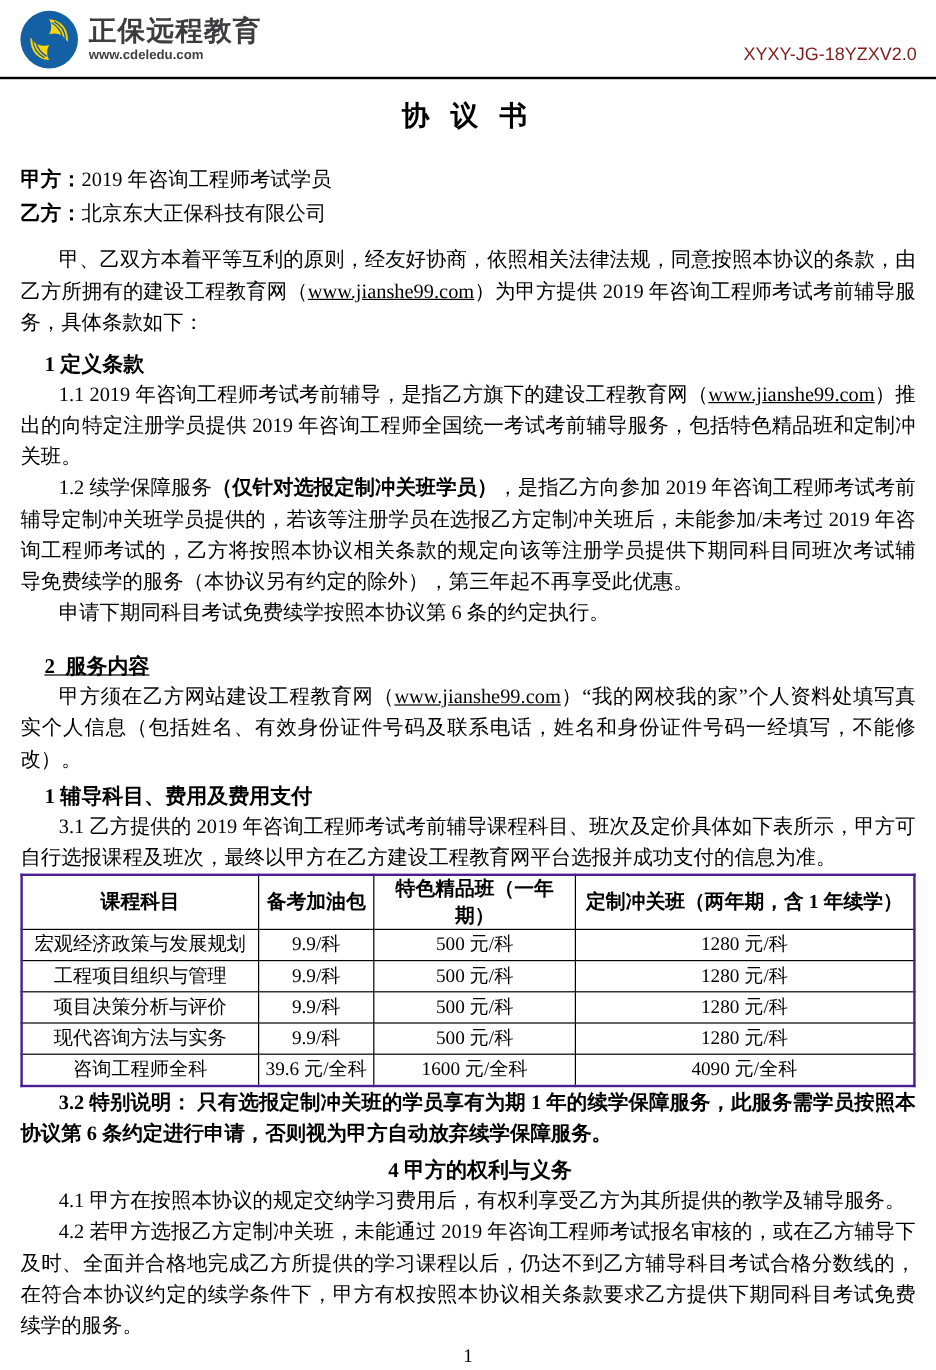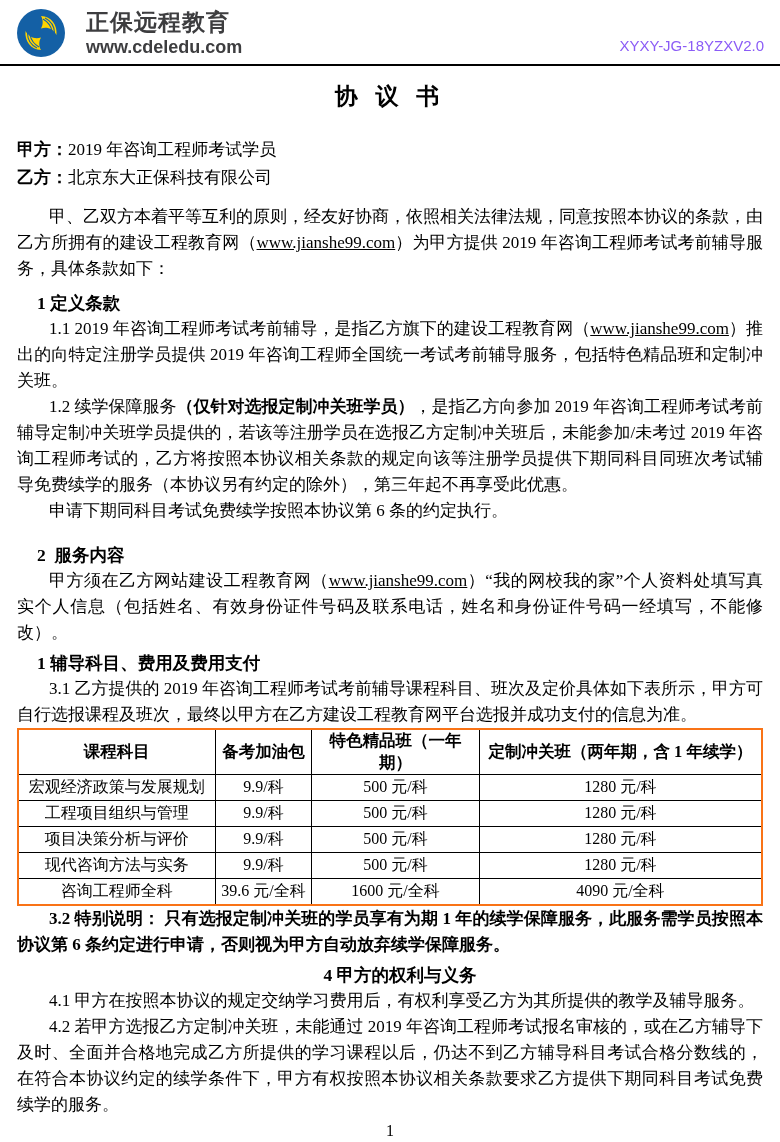--- a/index.html
+++ b/index.html
@@ -15,34 +15,34 @@
   }
   
   .hdr {
     display: flex;
     justify-content: space-between;
     align-items: flex-end;
     padding: 8px 16px 6px 16px;
     border-bottom: 2px solid #000000;
     height: 66px;
   }
-  .brand { display: flex; align-items: center; gap: 20px; }
+  .brand { display: flex; align-items: center; gap: 8px; }
   .logo-svg { width: 50px; height: 50px; display: block; }
   .brand-text { display: flex; flex-direction: column; line-height: 1; }
   .brand-name {
     font-family: "Liberation Sans", "DejaVu Sans", sans-serif;
     font-weight: bold; font-size: 23px; color: #3d3d3f; letter-spacing: 1px;
   }
   .brand-url {
     font-family: "Liberation Sans", "DejaVu Sans", sans-serif;
-    font-weight: bold; font-size: 18px; color: #3d3d3f; margin-top: 4px;
+    font-weight: bold; font-size: 11px; color: #3d3d3f; margin-top: 4px;
   }
   .doccode {
     font-family: "Liberation Sans", "DejaVu Sans", sans-serif;
-    font-size: 15px; color: #8b5cf6; padding-bottom: 4px;
+    font-size: 15px; color: #7f1d1d; padding-bottom: 4px;
   }
   
   .content { padding: 0 17px; }
   .doc-title {
     margin-top: 16px;
     text-align: center;
     font-size: 23px;
     font-weight: bold;
     line-height: 30px;
     letter-spacing: 6px;
@@ -59,39 +59,39 @@
   }
   .intro { margin-top: 12px; }
   .heading {
     font-size: 17.5px;
     font-weight: bold;
     line-height: 26px;
     text-indent: 20px;
     white-space: pre-wrap;
   }
   .h1m { margin-top: 8px; }
-  .h2m { margin-top: 18px; }
+  .h2m { margin-top: 18px; text-decoration: underline; }
   .h3m { margin-top: 4px; }
   .h4m { margin-top: 4px; text-align: center; }
   .bold-seg { font-weight: bold; }
   .doclink { color: #000; text-decoration: underline; cursor: pointer; }
   
   table.fees {
     width: 100%;
     border-collapse: collapse;
     margin-top: 0px;
     font-size: 16px;
   }
   table.fees th, table.fees td {
     border: 1px solid #000;
     text-align: center;
     vertical-align: middle;
     padding: 0 2px;
   }
-  table.fees { border: 2px solid #f97316; }
+  table.fees { border: 2px solid #4c1d95; }
   table.fees th { height: 28px; font-size: 16.5px; }
   table.fees td { height: 26px; }
   .c1 { width: 26.5%; } .c2 { width: 13%; } .c3 { width: 22.5%; } .c4 { width: 38%; }
   .p32 { font-weight: bold; }
   
   .pagenum {
     position: absolute;
     bottom: 2px;
     left: 0; right: 0;
     text-align: center;

